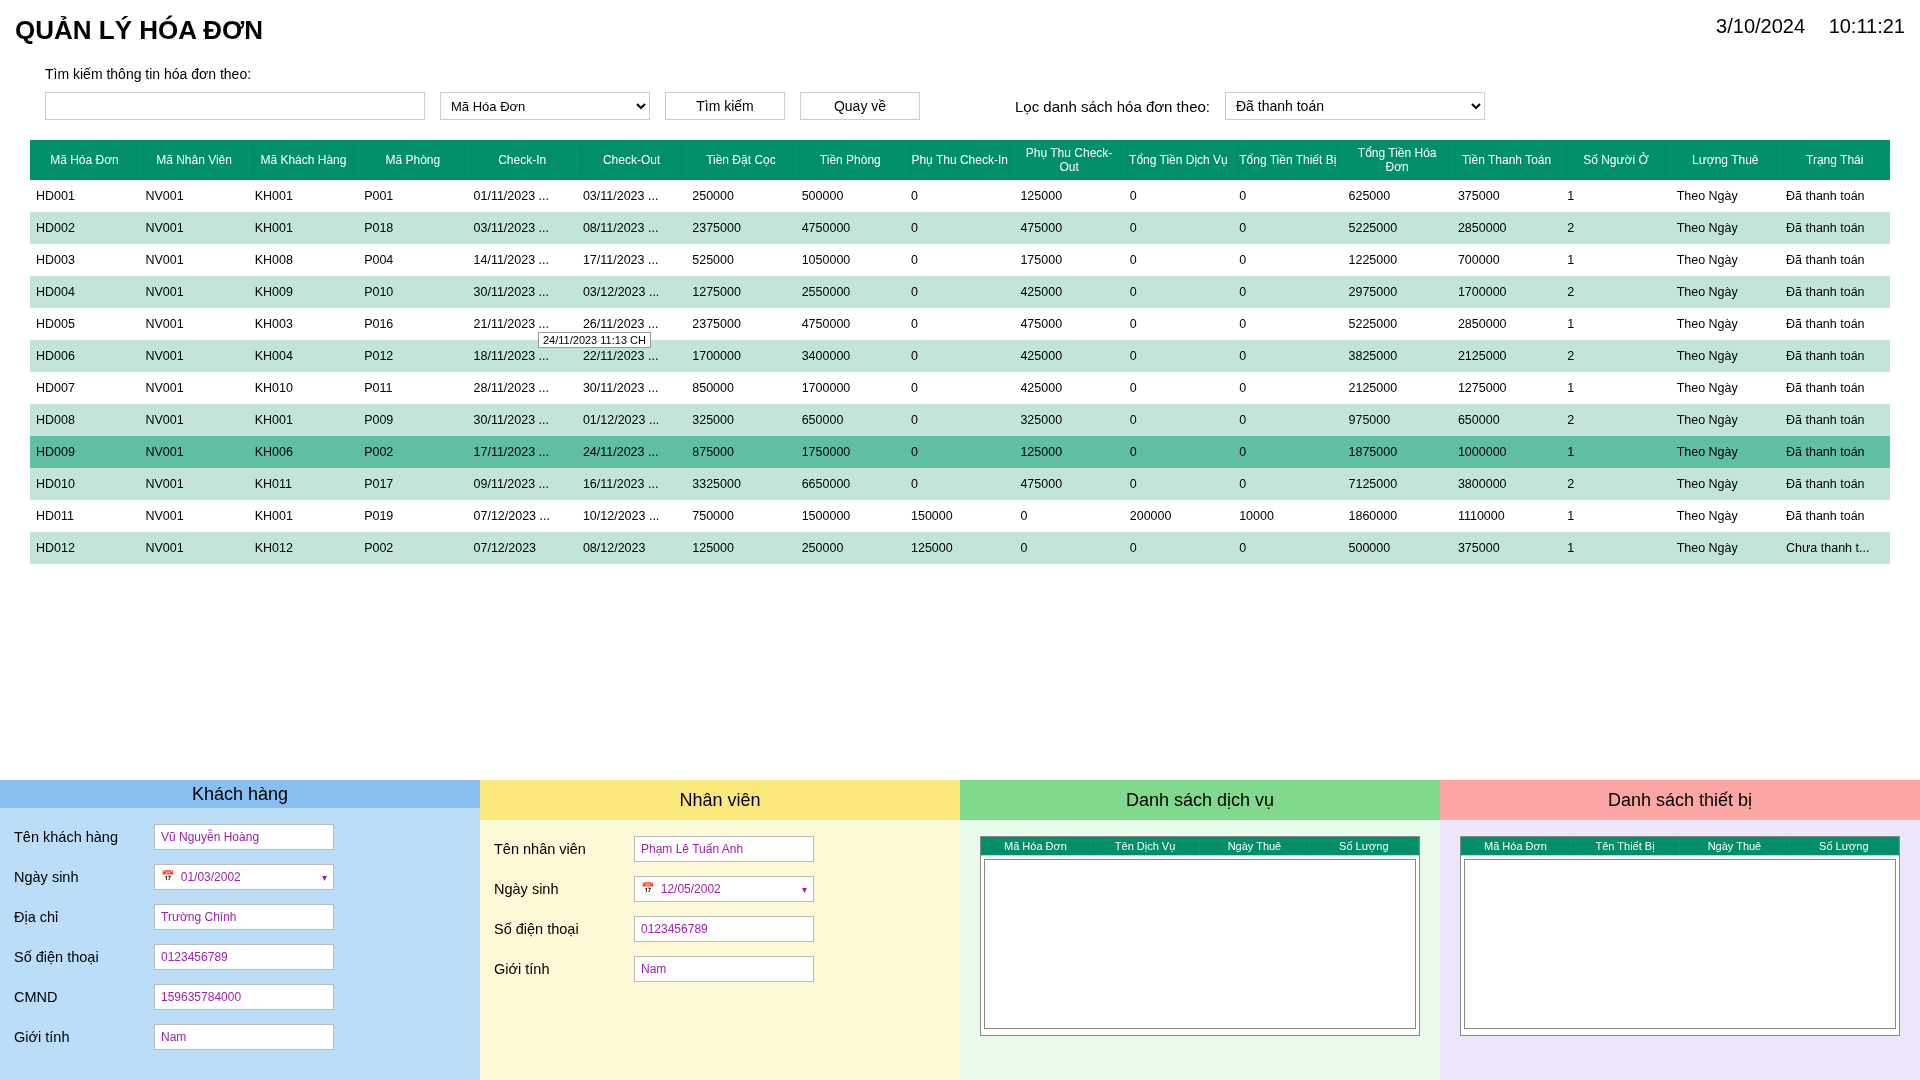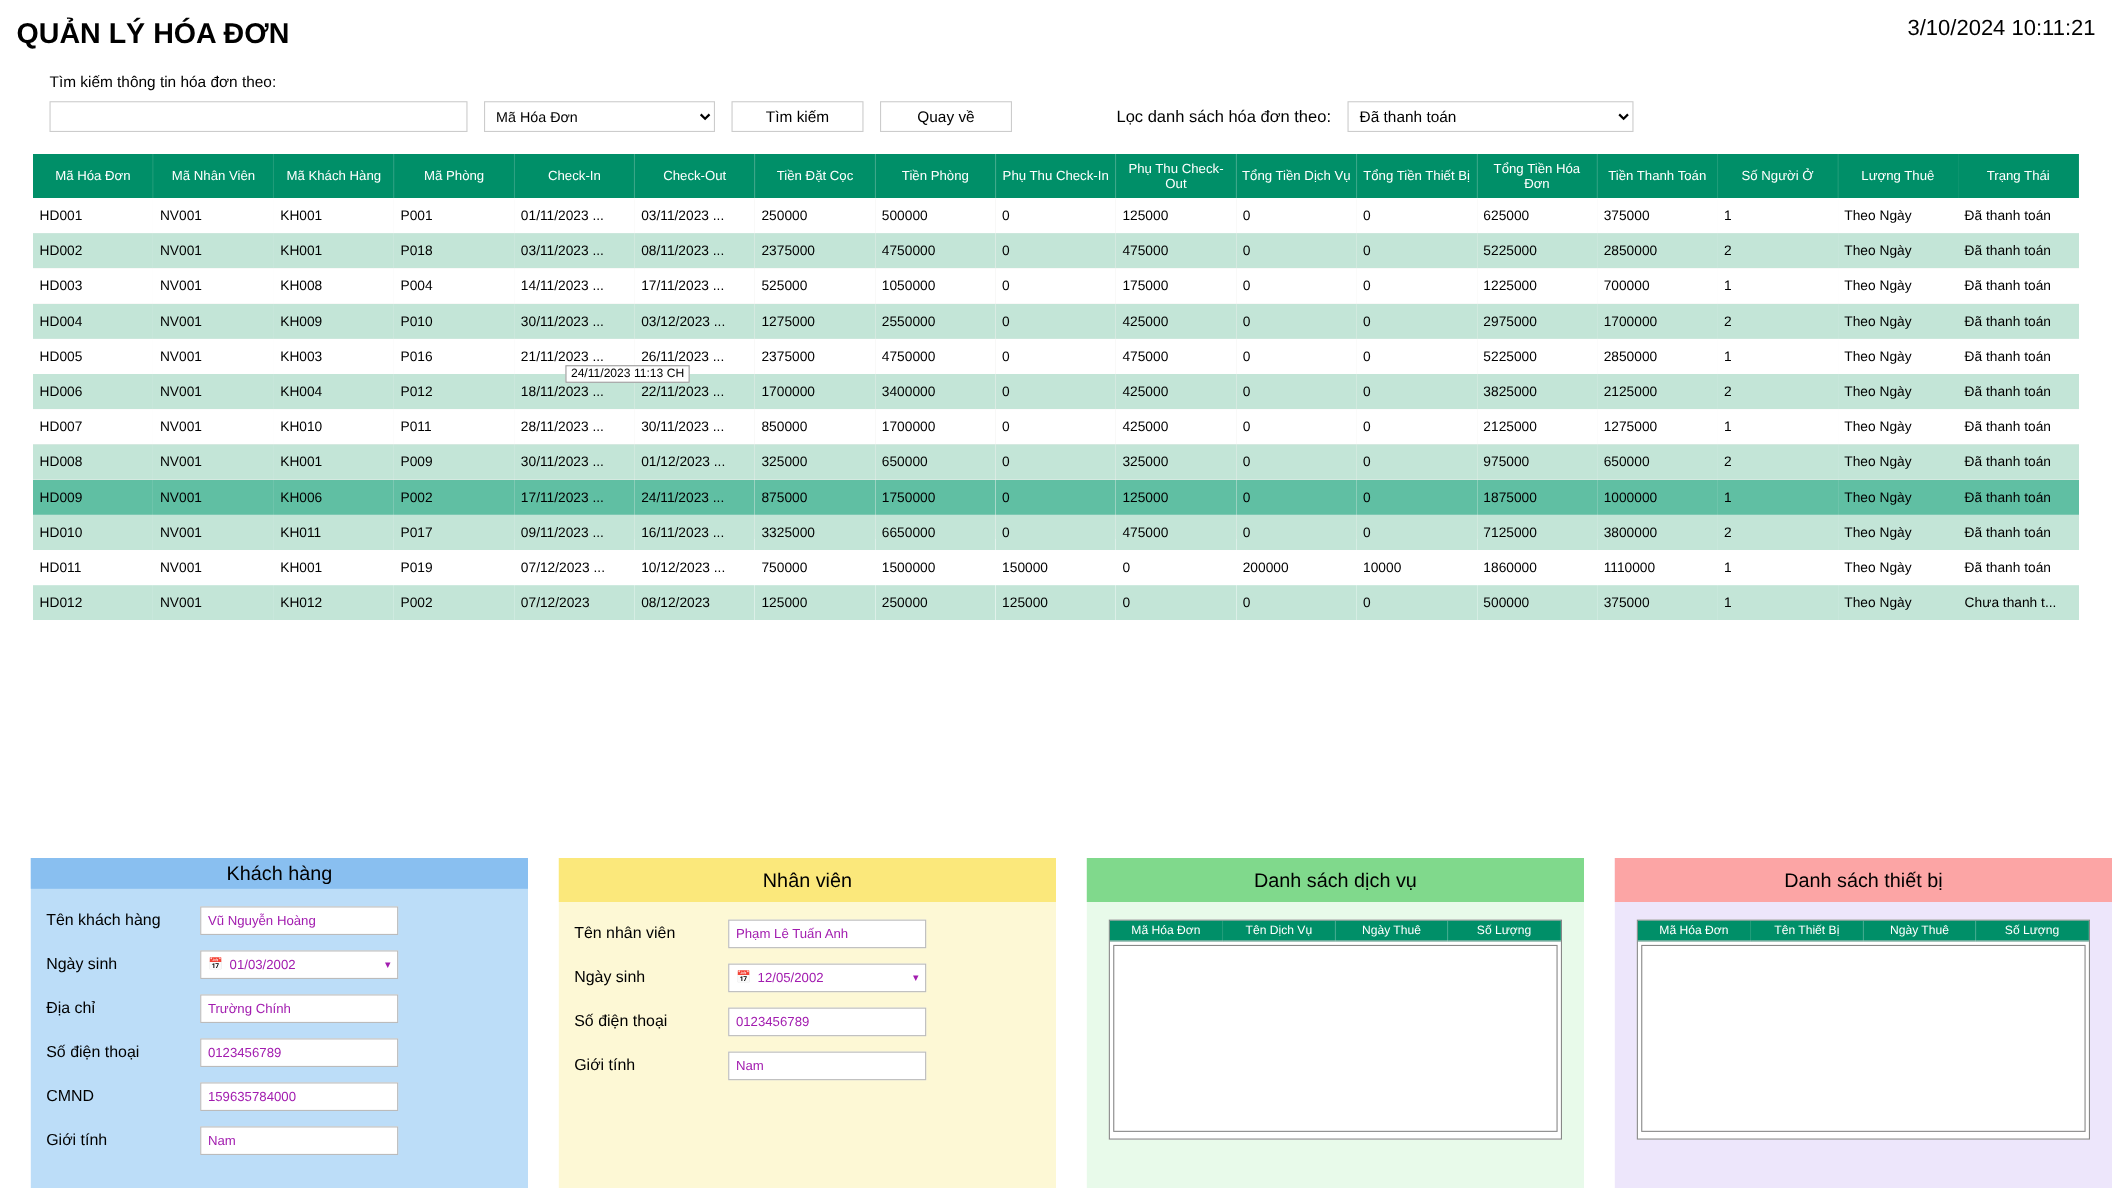--- a/index.html
+++ b/index.html
@@ -1,40 +1,40 @@
 <!DOCTYPE html>
 <html><head>
   <meta charset="utf-8">
   <style>
     * { margin: 0; padding: 0; box-sizing: border-box; }
     body { font-family: 'Segoe UI', Tahoma, sans-serif; background: #fff; width: 1920px; height: 1080px; font-size: 13px; overflow: hidden; }
     .top { padding: 15px 15px 5px 15px; }
     .top-row { display: flex; justify-content: space-between; align-items: flex-start; }
     .title { font-size: 26px; font-weight: bold; }
     .dt { font-size: 20px; }
-    .dt span { }
+    .dt span { margin-left: 18px; }
     .search-label { margin: 20px 0 10px 30px; font-size: 14px; }
     .search-row { display: flex; align-items: center; gap: 15px; margin-left: 30px; margin-bottom: 15px; }
     .search-input { width: 380px; height: 28px; border: 1px solid #ccc; padding: 0 6px; font-size: 13px; }
     .search-select { width: 210px; height: 28px; border: 1px solid #ccc; padding: 0 6px; font-size: 13px; background: #fff; }
     .btn { width: 120px; height: 28px; background: #fff; border: 1px solid #ccc; cursor: pointer; font-size: 14px; }
     .filter-label { margin-left: 80px; font-size: 15px; }
     .filter-select { width: 260px; height: 28px; border: 1px solid #ccc; padding: 0 6px; font-size: 14px; background: #fff; }
     .table-wrap { margin: 0 30px; height: 350px; background: #f0f0ee; }
     table { width: 100%; border-collapse: collapse; table-layout: fixed; }
     thead { background: #008f68; color: #fff; }
     thead th { padding: 6px 4px; font-weight: normal; font-size: 12px; text-align: center; border-right: 1px solid rgba(255,255,255,0.05); }
     tbody tr { height: 32px; }
     tbody td { padding: 2px 6px; font-size: 12.5px; white-space: nowrap; overflow: hidden; text-overflow: ellipsis; }
     tbody tr.r0 { background: #fff; }
     tbody tr.r1 { background: #c3e5d7; }
     tbody tr.sel { background: #60bfa3; }
     .tooltip { position: absolute; background: #fff; border: 1px solid #999; padding: 1px 4px; font-size: 11px; z-index: 10; }
     .panels { position: absolute; bottom: 0; left: 0; right: 0; height: 300px; display: flex; }
-    .panel { flex: 1; display: flex; flex-direction: column; margin-left: 28px; }
+    .panel { flex: 1; display: flex; flex-direction: column; }
     .panel-head { height: 40px; display: flex; align-items: center; justify-content: center; font-size: 18px; }
     .p-kh .panel-head { background: #89bff0; }
     .p-kh { background: #bcddf8; }
     .p-nv .panel-head { background: #fbe87b; }
     .p-nv { background: #fdf8d5; }
     .p-dv .panel-head { background: #80d98c; }
     .p-dv { background: #e8faea; }
     .p-tb .panel-head { background: #fca5a5; }
     .p-tb { background: #ede6fb; }
     .panel-body { flex: 1; padding: 16px 14px; }
@@ -322,21 +322,21 @@
           <td>0</td>
           <td>0</td>
           <td>500000</td>
           <td>375000</td>
           <td>1</td>
           <td>Theo Ngày</td>
           <td>Chưa thanh t...</td>
         </tr>
       </tbody>
   </table>
-  <div class="tooltip" id="tooltip" style="left: 484px; top: 191.7px;">24/11/2023 11:13 CH</div>
+  <div class="tooltip" id="tooltip" style="left: 508px; top: 191.7px;">24/11/2023 11:13 CH</div>
 </div>
 
 <div class="panels">
   <div class="panel p-kh">
     <div class="panel-head">Khách hàng</div>
     <div class="panel-body" id="kh-body">
         <div class="frow">
           <div class="flabel">Tên khách hàng</div>
           <div class="fval">Vũ Nguyễn Hoàng</div>
         </div>

